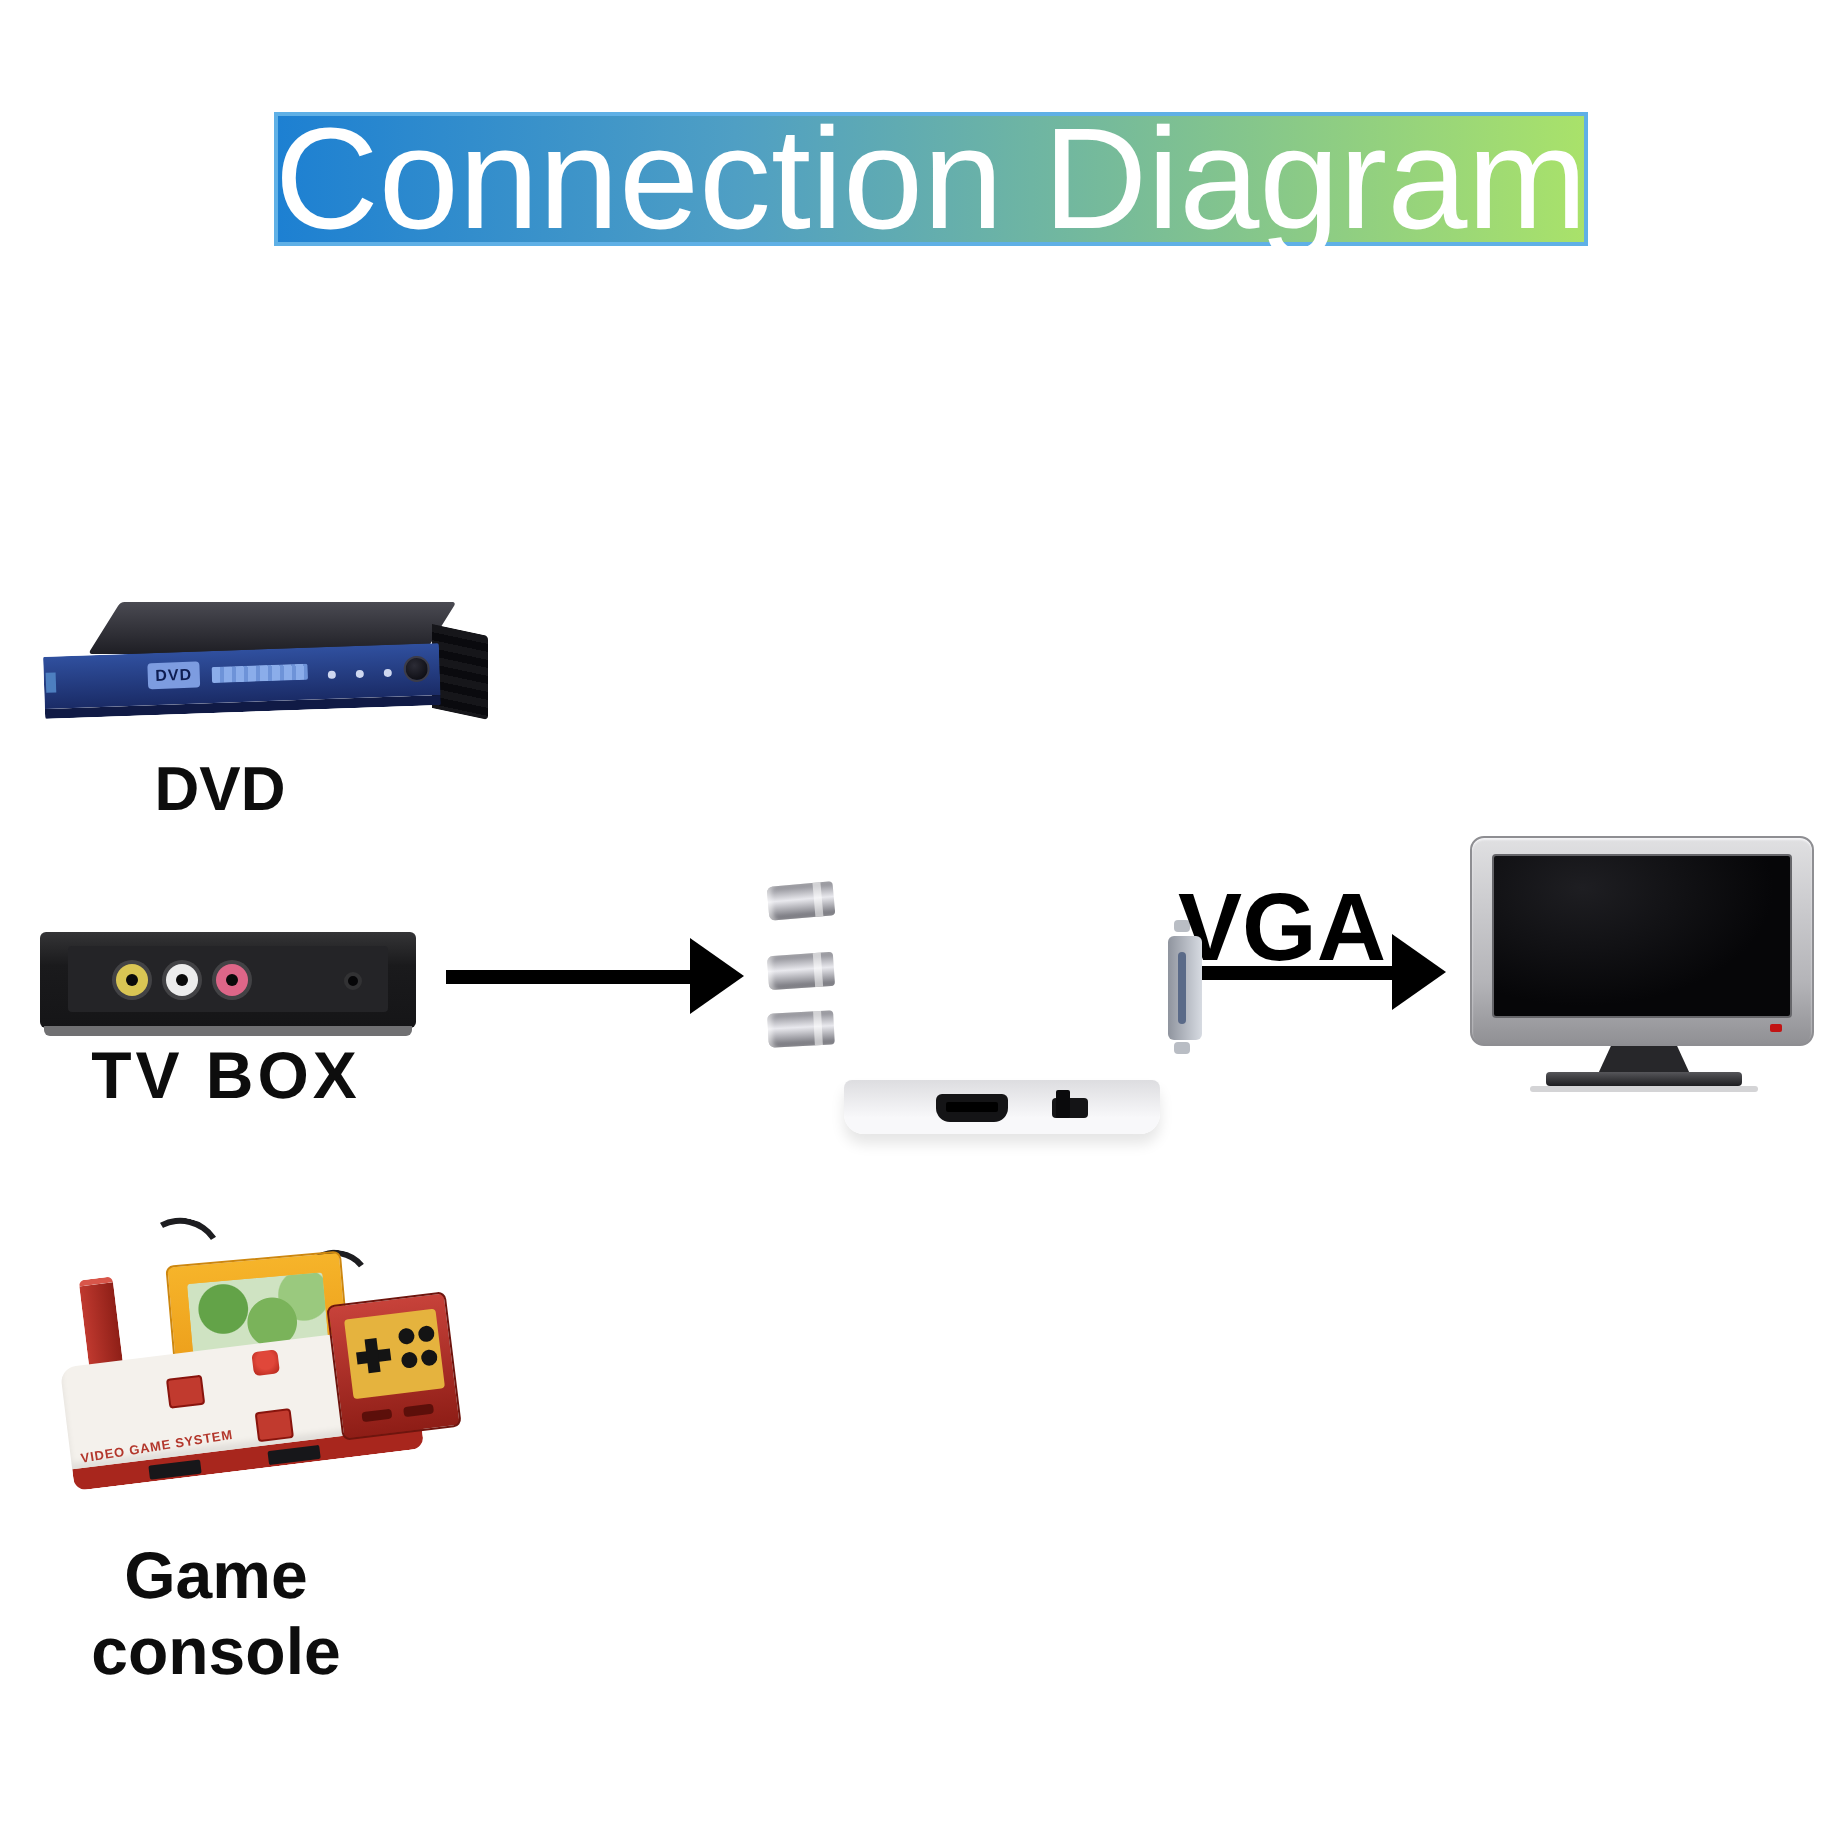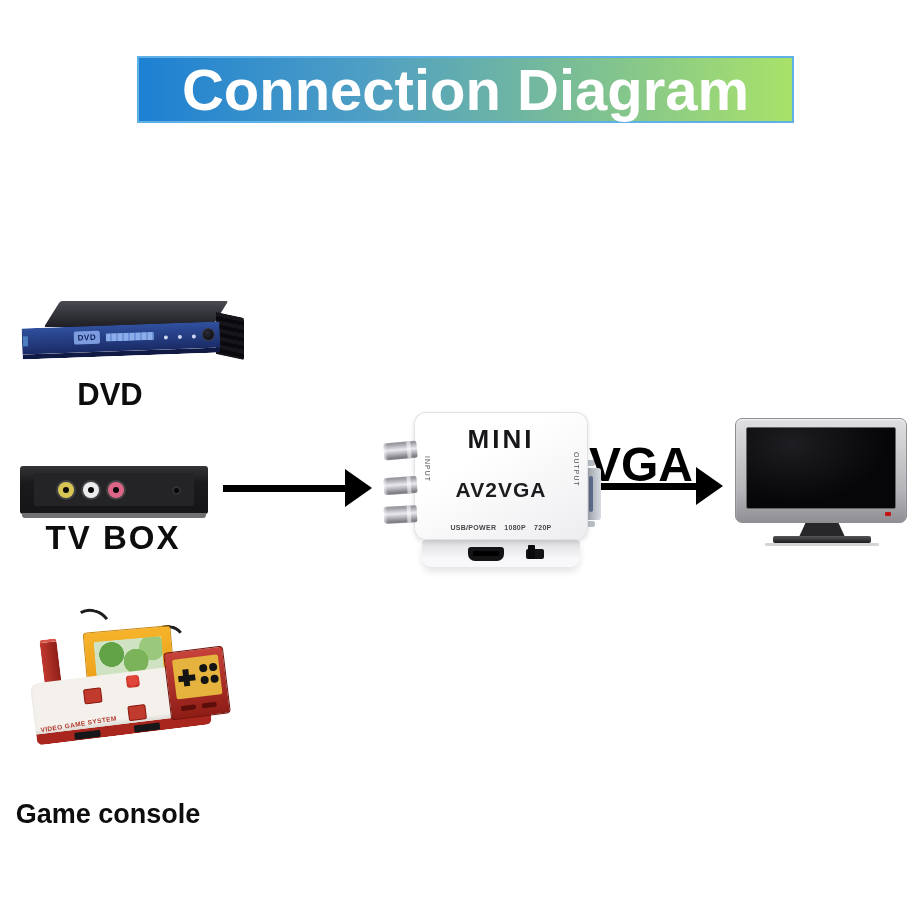--- a/index.html
+++ b/index.html
@@ -4,27 +4,27 @@
 <style>
   * { margin:0; padding:0; box-sizing:border-box; }
   html,body { width:920px; height:920px; background:#fff; font-family:"Liberation Sans", sans-serif; }
   .canvas { position:relative; width:920px; height:920px; background:#fff; overflow:hidden; }
   .abs { position:absolute; }
 
   
   .banner { left:137px; top:56px; width:657px; height:67px;
     background:linear-gradient(90deg,#1d80d2 0%,#4f9fc4 35%,#7cbf94 68%,#a9e26a 100%);
     border:2px solid #5fb0e6; display:flex; align-items:center; justify-content:center; }
-  .banner-text { color:#fff; font-size:58px; font-weight:bold; letter-spacing:0px; white-space:nowrap; }
+  .banner-text { color:#fff; font-size:72px; font-weight:normal; letter-spacing:0px; white-space:nowrap; }
 
   
   .dev-label { color:#0d0d0d; font-weight:bold; text-align:center; }
   .lbl-dvd { left:40px; top:377px; width:140px; font-size:31px; }
   .lbl-tvbox { left:18px; top:519px; width:190px; font-size:33px; letter-spacing:2px; }
-  .lbl-console { left:3px; top:799px; width:210px; font-size:27px; }
+  .lbl-console { left:3px; top:769px; width:210px; font-size:33px; }
 
   
   .arrow-shaft { height:7px; background:#000; }
   .arrow-head { width:0; height:0; border-top:19px solid transparent; border-bottom:19px solid transparent; border-left:27px solid #000; }
   .conn-label { color:#000; font-weight:bold; text-align:center; white-space:nowrap; }
   .lbl-av { left:238px; top:438px; width:114px; font-size:46px; }
   .lbl-vga { left:582px; top:437px; width:118px; font-size:48px; }
 
   
   .dvd { left:14px; top:299px; width:228px; height:80px; }
@@ -177,29 +177,20 @@
   <div class="abs arrow-shaft" style="left:223px; top:485px; width:122px;"></div>
   <div class="abs arrow-head" style="left:345px; top:469px;"></div>
 
   <div class="abs conv">
     <div class="rca-jack" style="top:40px; transform:rotate(-5deg);"></div>
     <div class="rca-jack" style="top:75px; transform:rotate(-4deg);"></div>
     <div class="rca-jack" style="top:104px; transform:rotate(-3deg);"></div>
     <div class="vga-screw" style="top:58px;"></div>
     <div class="vga-screw" style="top:119px;"></div>
     <div class="vga-port"></div>
-    <div class="conv-face">
-      <div class="conv-brand">MINI</div>
-      <div class="conv-model">AV2VGA</div>
-      <div class="conv-port-label" style="left:10px; top:44px;">INPUT</div>
-      <div class="conv-port-label" style="right:8px; top:40px;">OUTPUT</div>
-      <div class="conv-bottom-labels">
-        <span>USB/POWER</span><span>1080P</span><span>720P</span>
-      </div>
-    </div>
     <div class="conv-side">
       <div class="usb-port"></div>
       <div class="res-switch"></div>
     </div>
   </div>
 
   <div class="abs conn-label lbl-vga">VGA</div>
   <div class="abs arrow-shaft" style="left:592px; top:483px; width:104px;"></div>
   <div class="abs arrow-head" style="left:696px; top:467px;"></div>
 

